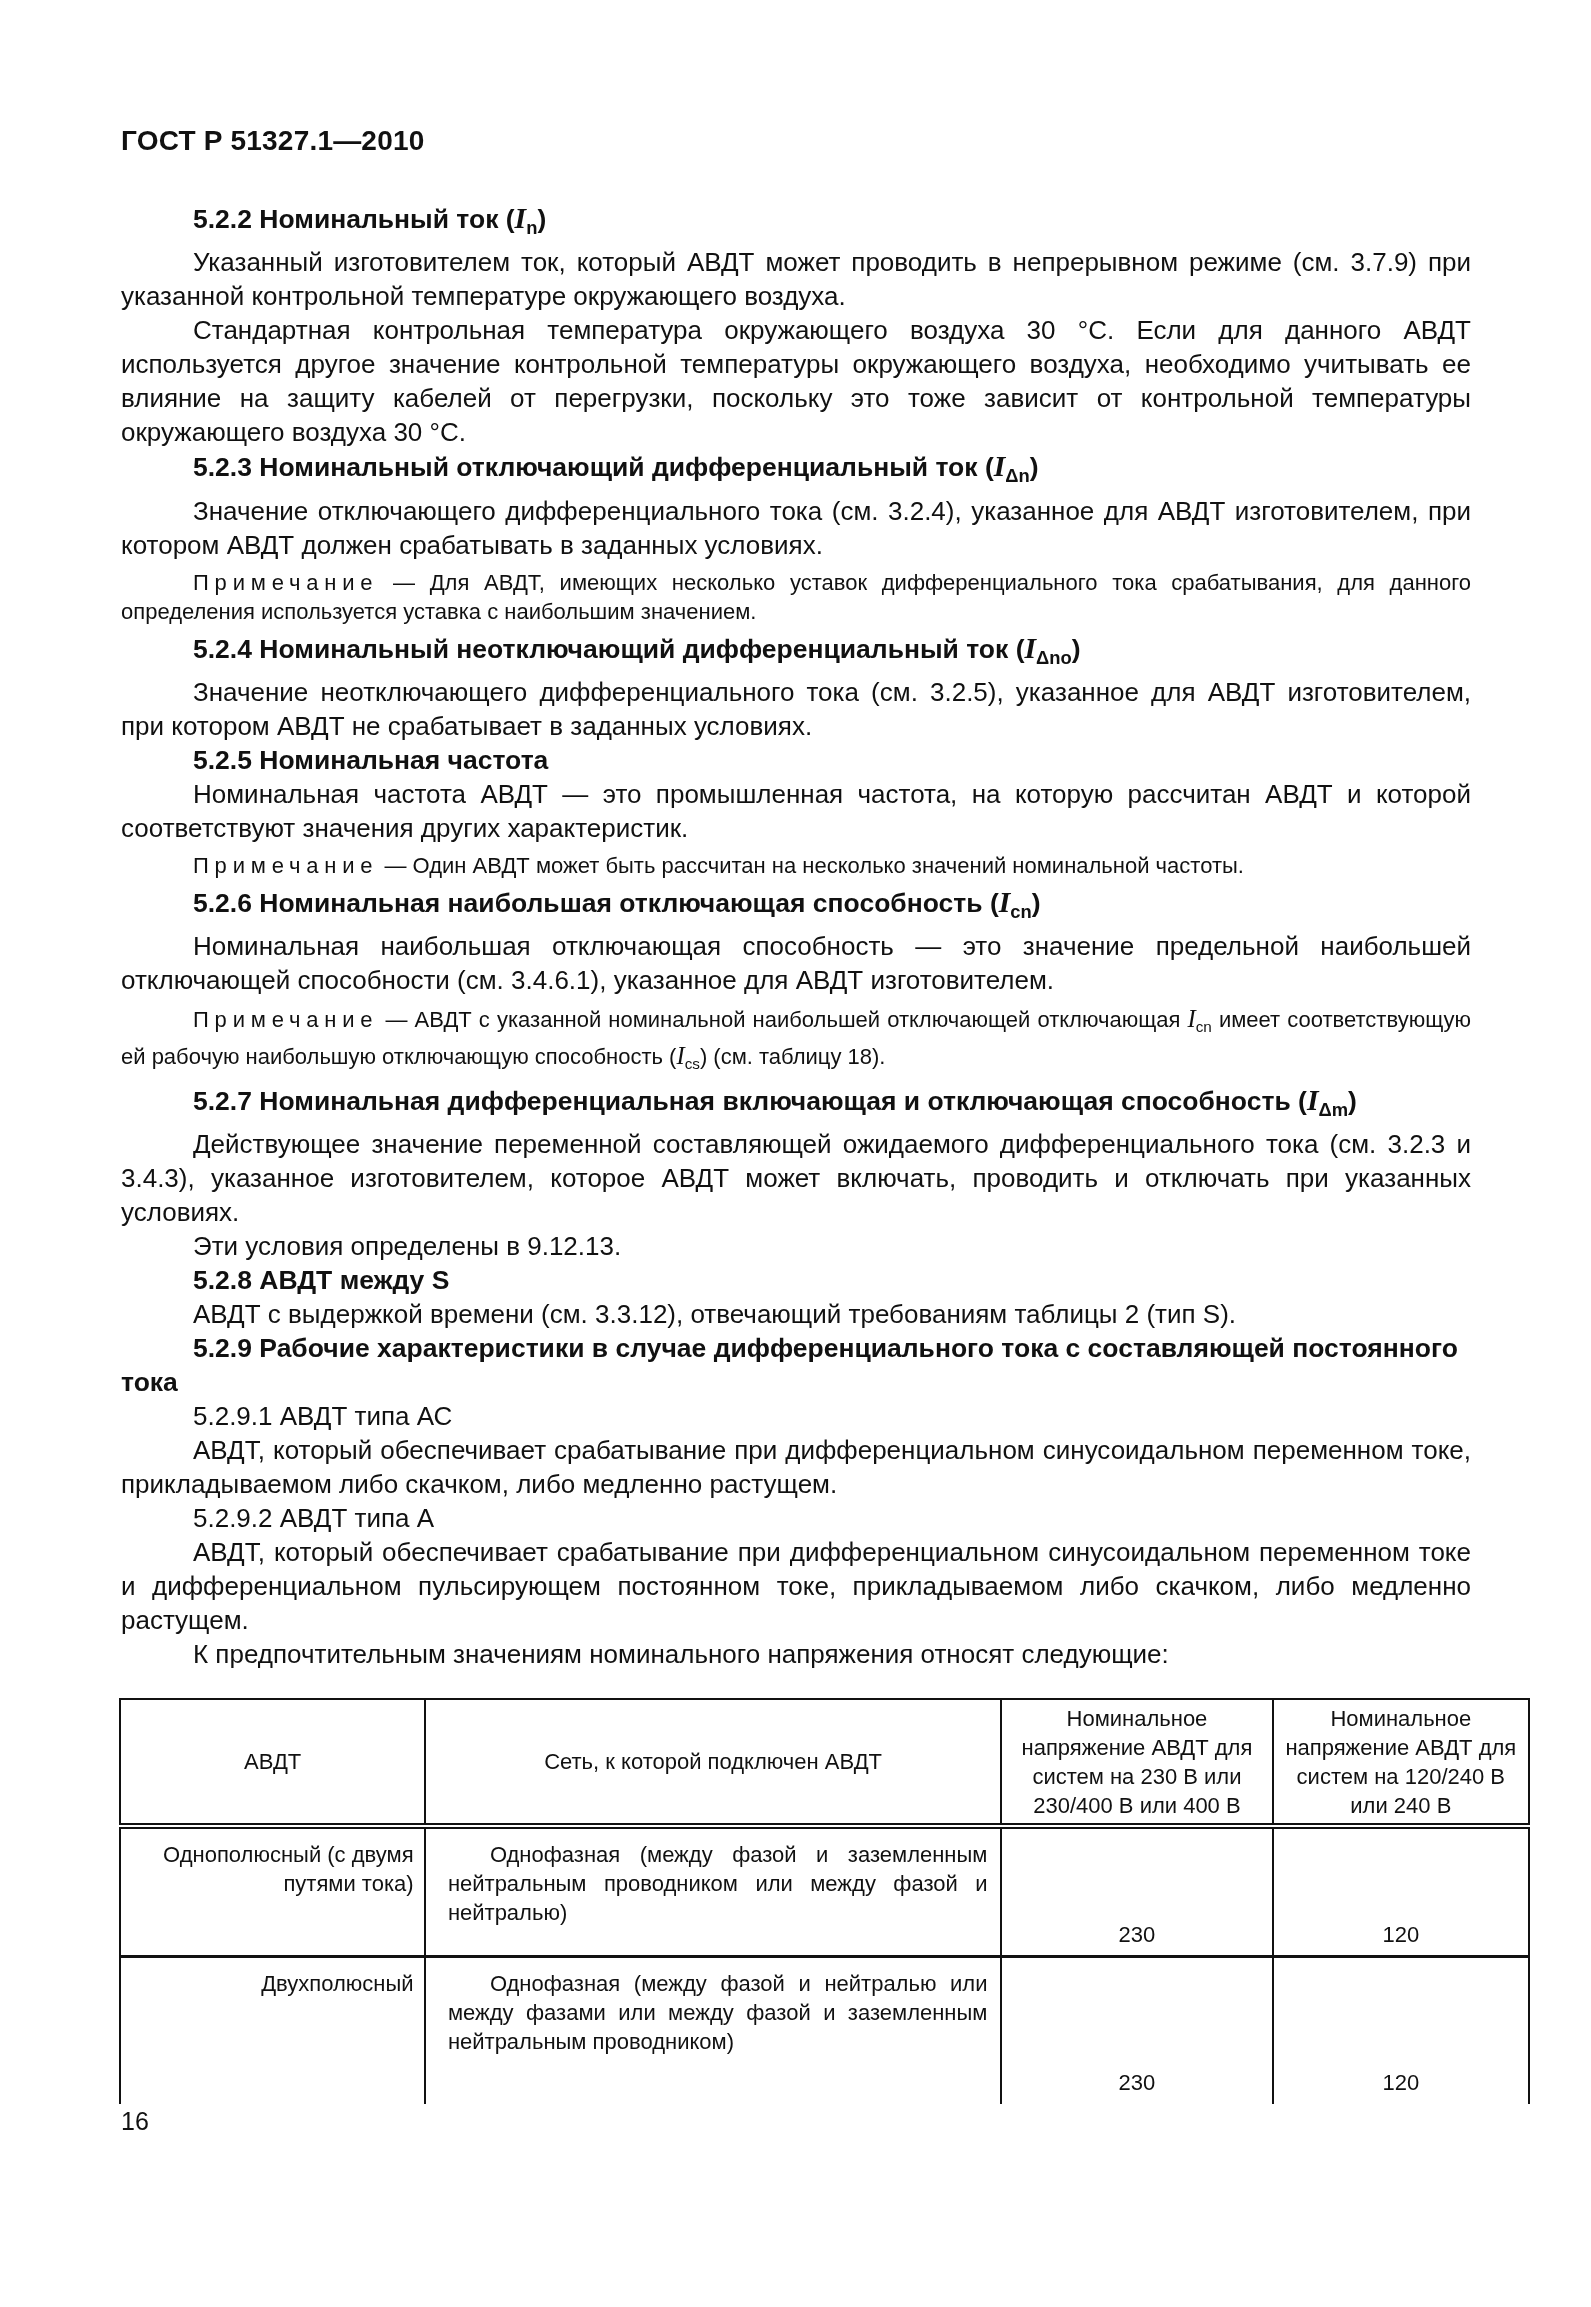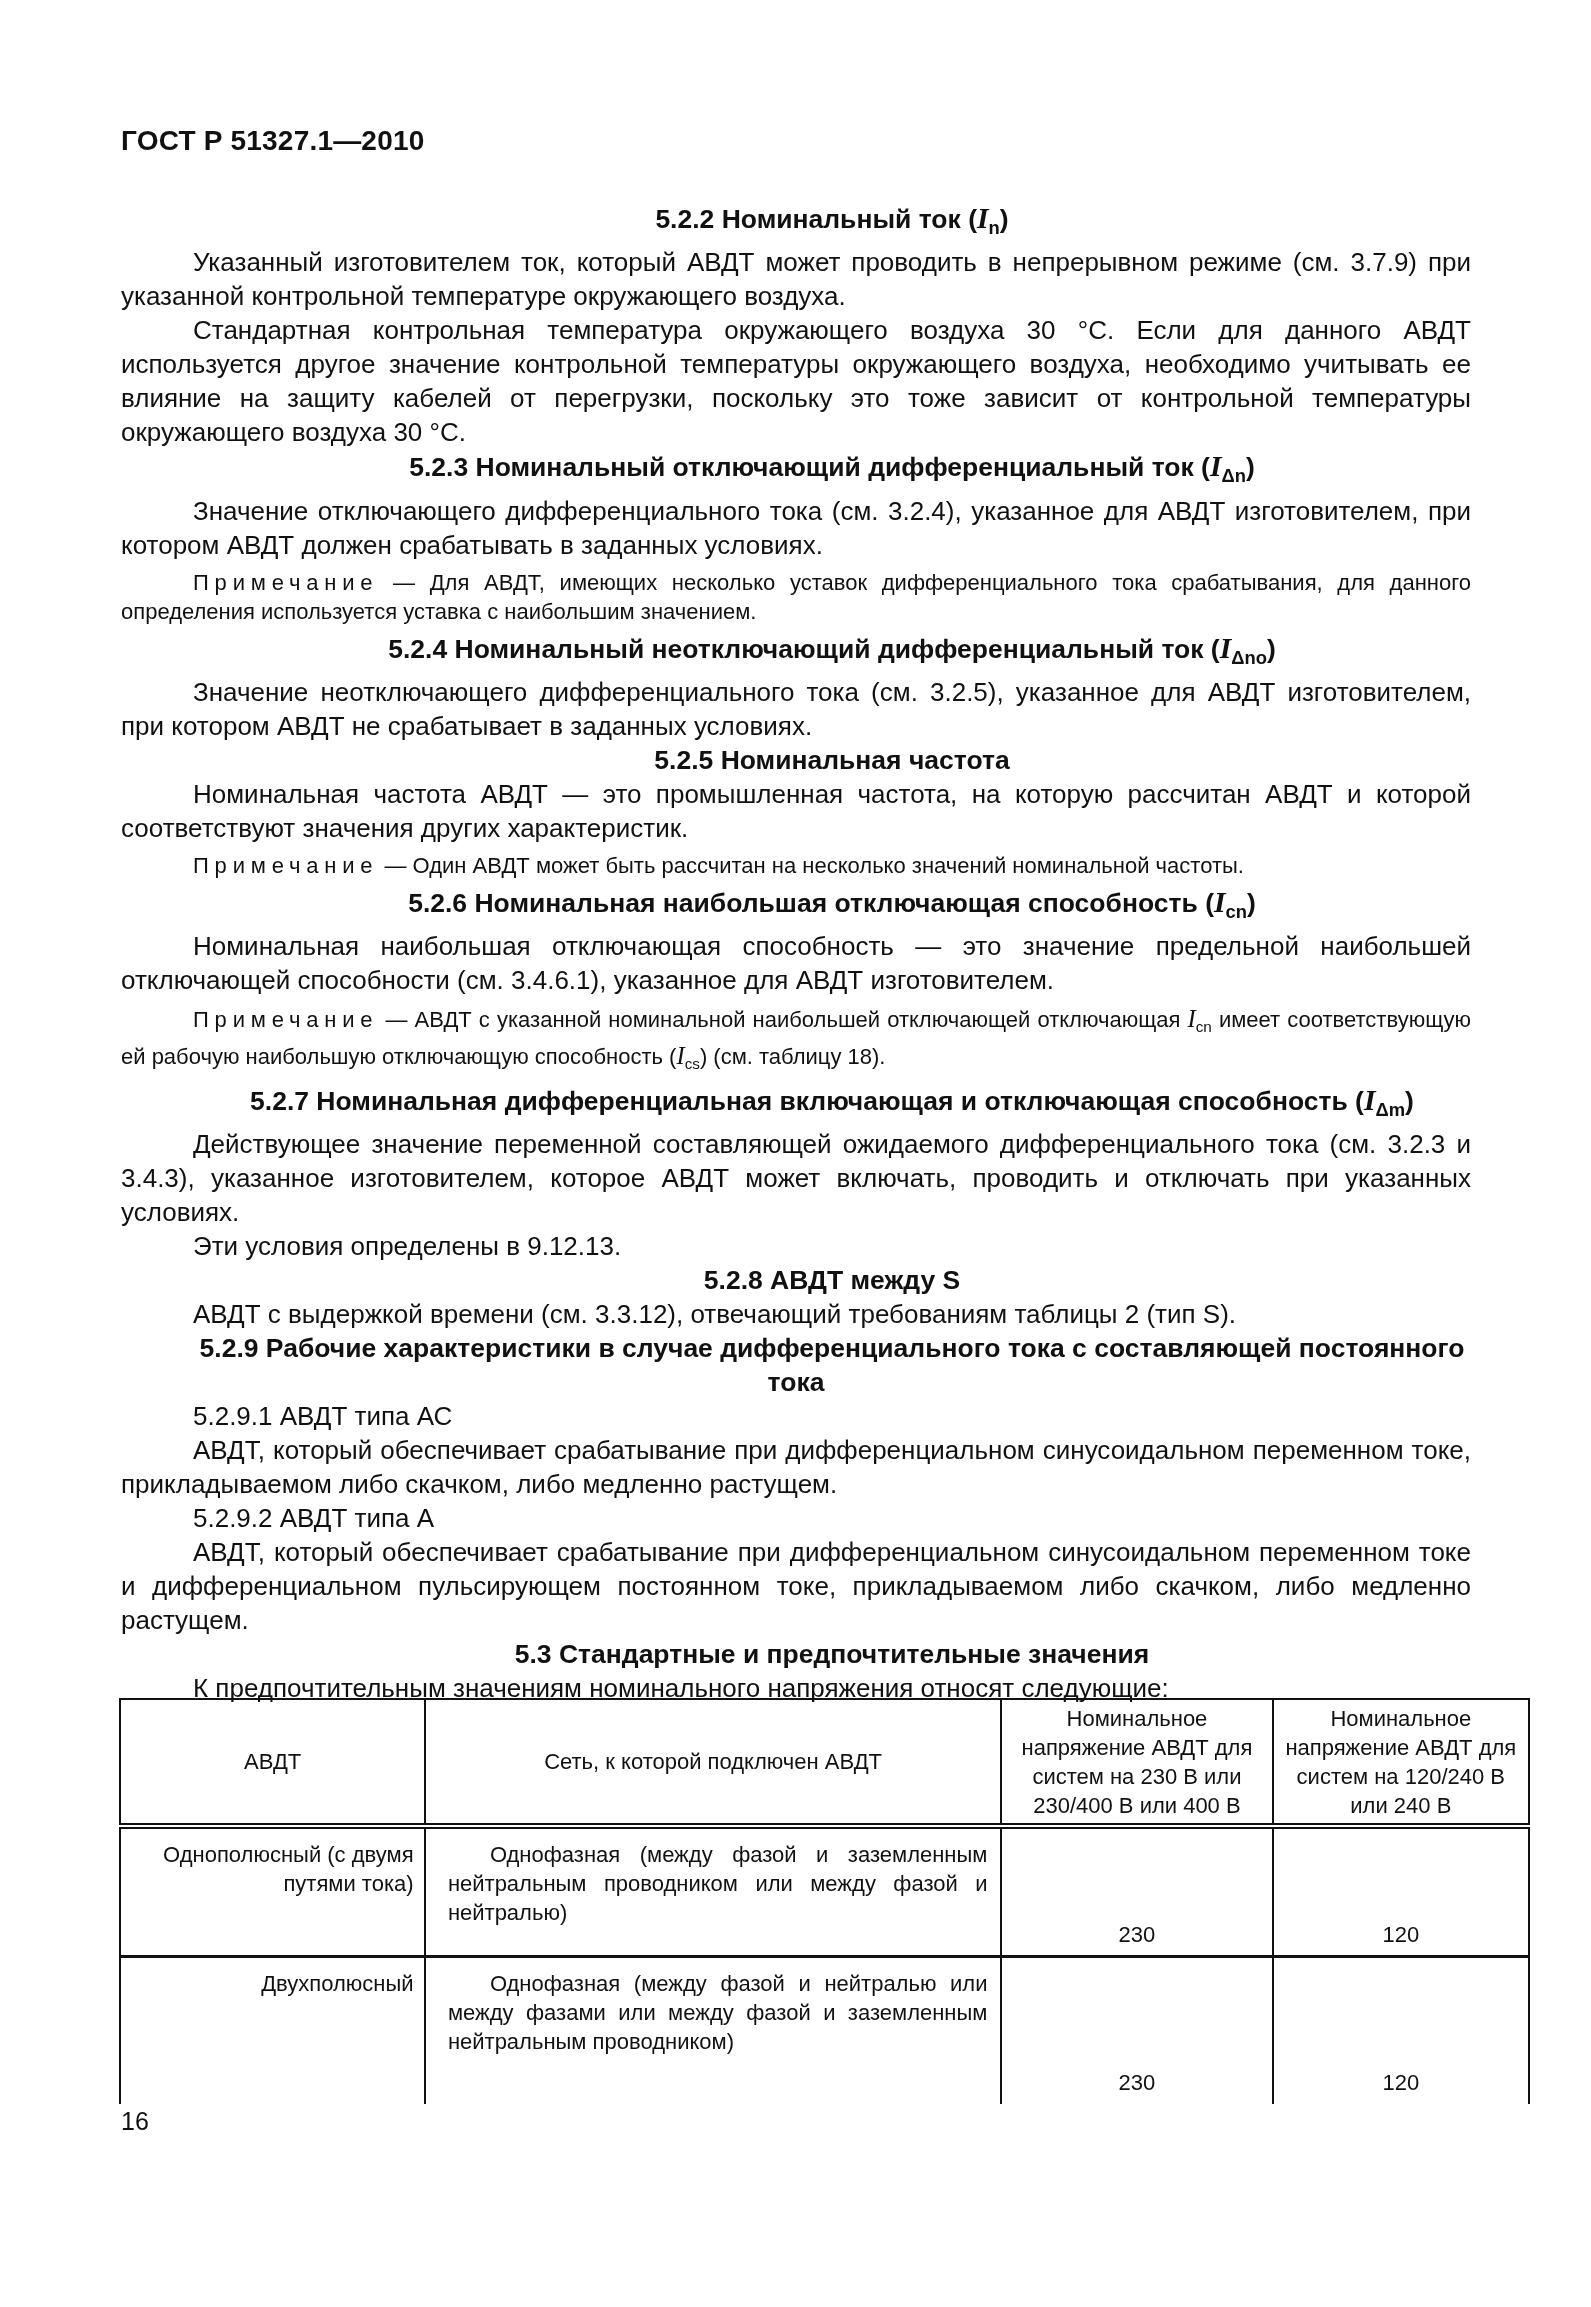--- a/index.html
+++ b/index.html
@@ -9,21 +9,21 @@
   }
   .page-header {
     position: absolute; left: 121px; top: 125px;
     font-weight: bold; font-size: 28px; letter-spacing: 0.2px;
   }
   .content {
     position: absolute; left: 121px; top: 201px; width: 1350px;
     font-size: 26px; line-height: 34px;
   }
   .p { margin: 0; text-indent: 72px; text-align: justify; }
-  .h { margin: 0; text-indent: 72px; font-weight: bold; font-size: 26.5px; text-align: center; }
+  .h { margin: 0; text-indent: 72px; font-weight: bold; font-size: 26.5px; text-align: left; }
   .note {
     margin: 6.2px 0 4.6px 0; text-indent: 72px; text-align: justify;
     font-size: 22px; line-height: 29px;
   }
   .note .spaced { letter-spacing: 5.8px; }
   .sym { font-family: "Liberation Serif", serif; font-style: italic; font-weight: bold; font-size: 1.12em; }
   .note .sym { font-weight: normal; }
   .sub { font-family: "Liberation Sans", sans-serif; font-style: normal; font-size: 0.62em; vertical-align: -0.35em; }
   .hb-sub { font-weight: bold; }
 
@@ -82,21 +82,20 @@
 
   <p class="h">5.2.8  АВДТ между S</p>
   <p class="p">АВДТ с выдержкой времени (см. 3.3.12), отвечающий требованиям таблицы 2 (тип S).</p>
 
   <p class="h">5.2.9 Рабочие характеристики в случае дифференциального тока с составляющей постоянного тока</p>
   <p class="p">5.2.9.1 АВДТ типа АС</p>
   <p class="p">АВДТ, который обеспечивает срабатывание при  дифференциальном синусоидальном переменном токе, прикладываемом либо скачком, либо медленно растущем.</p>
   <p class="p">5.2.9.2 АВДТ типа А</p>
   <p class="p">АВДТ, который обеспечивает срабатывание при  дифференциальном синусоидальном переменном токе и дифференциальном пульсирующем постоянном токе, прикладываемом либо скачком, либо медленно растущем.</p>
 
-  <p class="h">5.3 Стандартные и предпочтительные значения</p>
   <p class="p">К предпочтительным значениям номинального напряжения относят следующие:</p>
 </div>
 
 <table class="tbl">
   <thead>
     <tr>
       <th class="c1">АВДТ</th>
       <th class="c2">Сеть,   к которой подключен АВДТ</th>
       <th class="c3">Номинальное напряжение АВДТ для систем на 230 В или 230/400 В или 400 В</th>
       <th class="c4">Номинальное напряжение АВДТ для систем на 120/240 В или 240 В</th>

